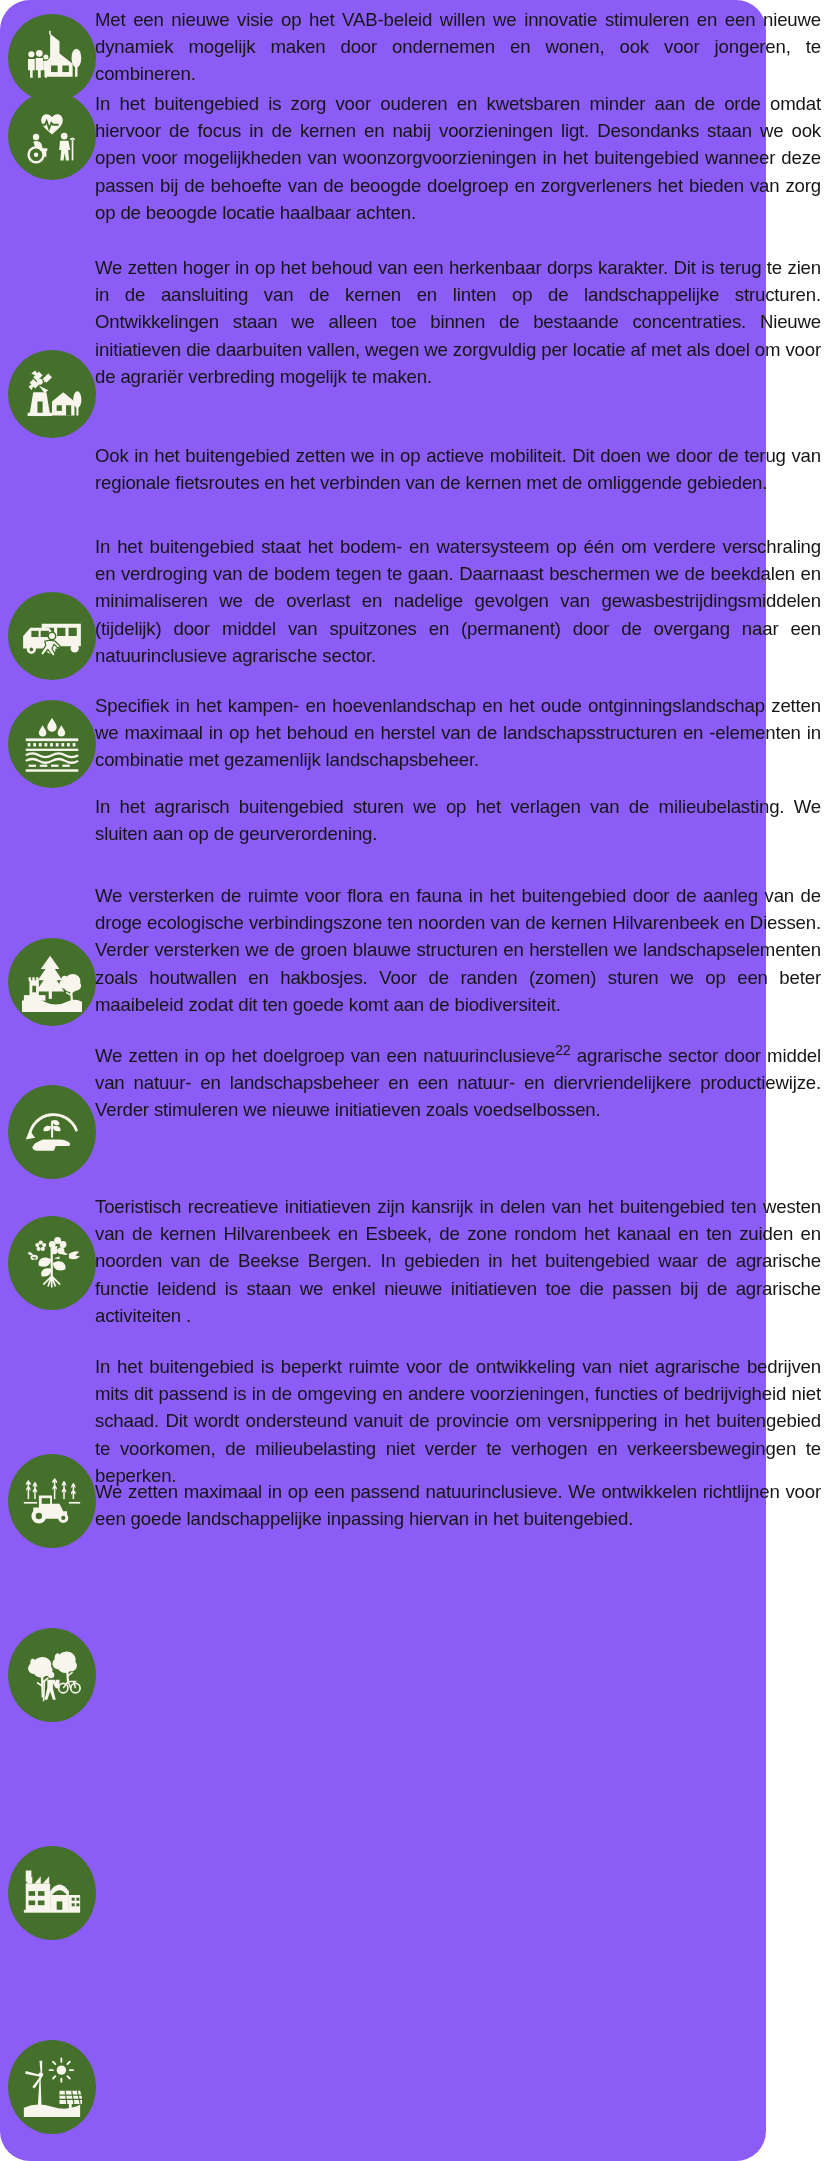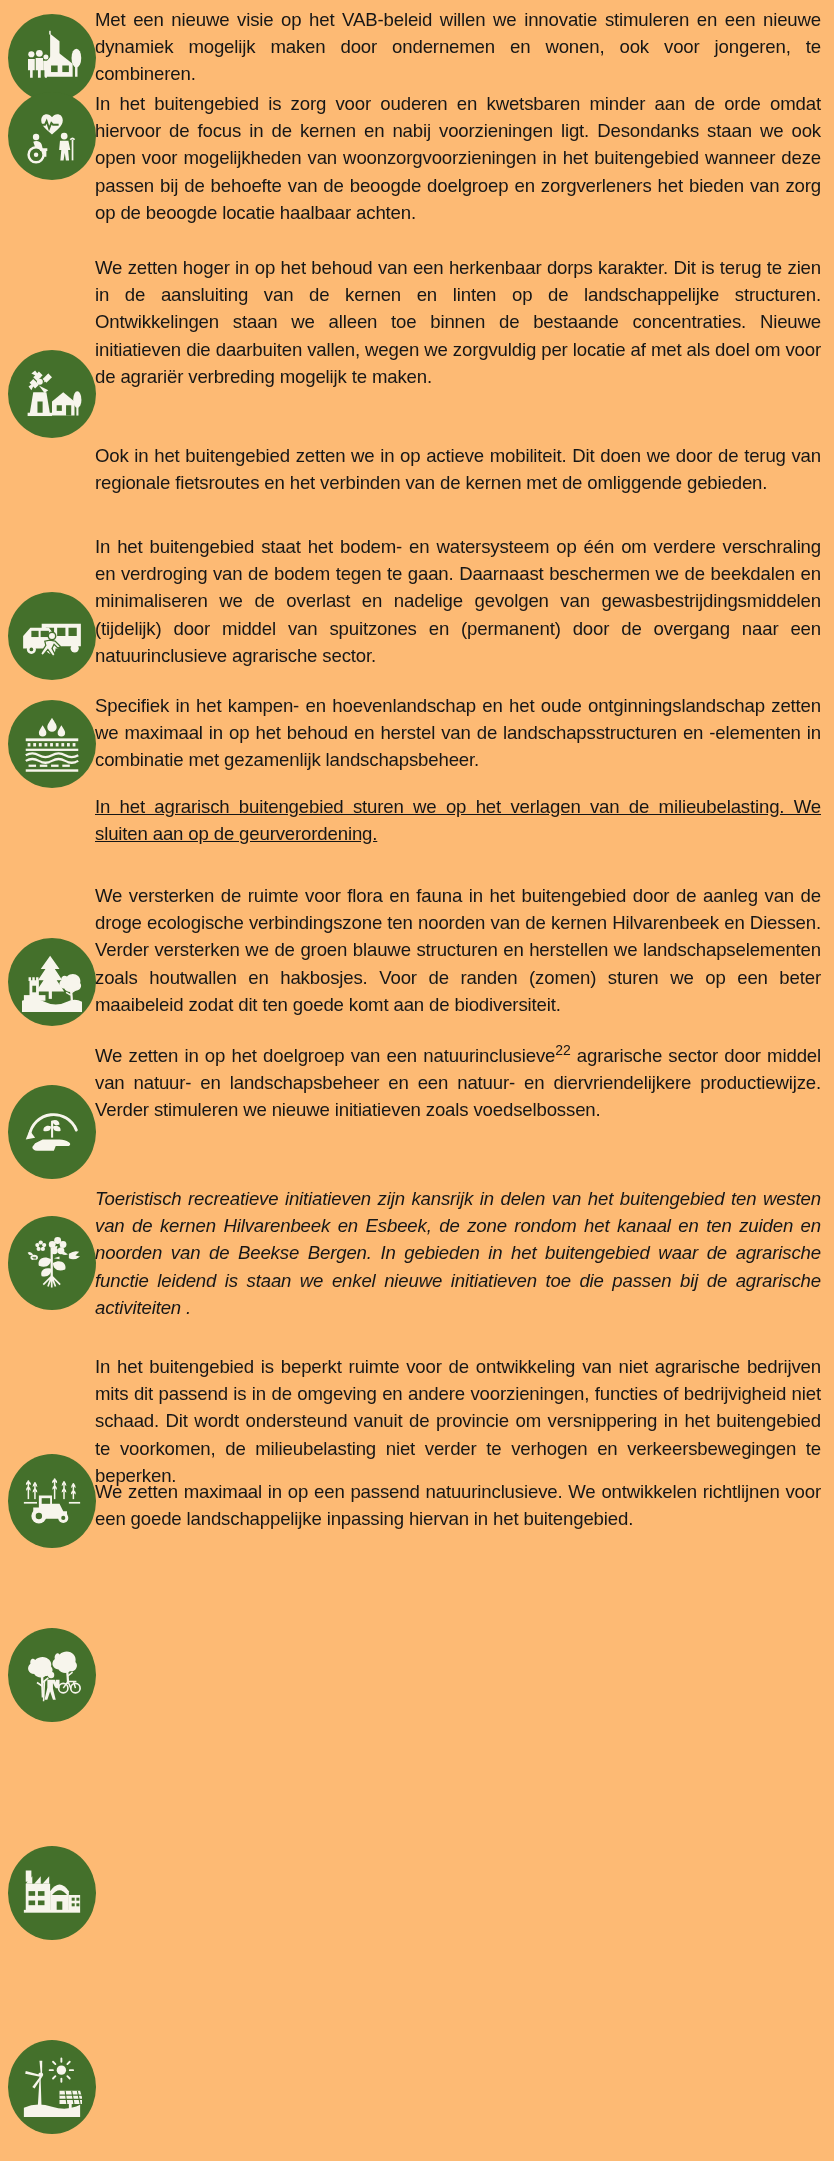--- a/index.html
+++ b/index.html
@@ -12,23 +12,24 @@
   body {
     width: 834px;
     height: 2161px;
     position: relative;
     font-family: "Liberation Sans", sans-serif;
     overflow: hidden;
   }
 
   .page {
     position: relative;
-    width: 834px;
+    width: 766px;
     height: 2161px;
-    background: #fdba74;
+    background: #8b5cf6;
+    border-radius: 30px;
   }
 
   
   .block {
     position: absolute;
     left: 0;
     width: 834px;
     display: block;
   }
 
@@ -270,21 +271,21 @@
 
           <path d="M32 20 c4 -2 8 0 8 4 c-4 2 -7 0 -8 -4 z"></path>
           <path d="M31 26 c-5 -2 -9 1 -8 5 c5 1 8 -1 8 -5 z"></path>
           <path d="M33 26 c5 -2 9 1 8 5 c-5 1 -8 -1 -8 -5 z"></path>
           <rect x="31" y="20" width="2.2" height="18"></rect>
 
           <path d="M14 44 l8 -4 h18 c4 0 7 1 10 3 c2 1 2 4 -1 4 h-13 l-2 5 h-18 c-3 0 -5 -2 -5 -4 z"></path>
         </g>
       </svg>
     </div>
-    <p class="para" style="top:0px;text-decoration:underline;">In het agrarisch buitengebied sturen we op het verlagen van de milieubelasting. We sluiten aan op de geurverordening.</p>
+    <p class="para" style="top:0px;">In het agrarisch buitengebied sturen we op het verlagen van de milieubelasting. We sluiten aan op de geurverordening.</p>
   </div>
 
   <div class="block" style="top:882px;">
     <div class="icon-badge tall" style="top:334px;">
       <svg viewBox="0 0 64 64" aria-hidden="true">
         <g fill="#f7f5ec">
 
           <rect x="30.5" y="16" width="2.4" height="30"></rect>
 
           <g transform="translate(20,14) scale(0.75)">
@@ -387,21 +388,21 @@
 
           <g transform="translate(27,30)">
             <circle cx="4" cy="2" r="3.4"></circle>
             <path d="M0 7 h8 l3 7 l-2.5 1.5 l-2.5 -5 v6 l3 12 h-3 l-3 -9 l-3 9 h-3 l3 -13 z"></path>
             <path d="M9 7 h4 v9 h-4 z"></path>
             <path d="M-3 8 l-1 22" stroke="#f7f5ec" stroke-width="1.6" fill="none"></path>
           </g>
         </g>
       </svg>
     </div>
-    <p class="para" style="top:8px;font-style:italic;">Toeristisch recreatieve initiatieven zijn kansrijk in delen van het buitengebied ten westen van de kernen Hilvarenbeek en Esbeek, de zone rondom het kanaal en ten zuiden en noorden van de Beekse Bergen. In gebieden in het buitengebied waar de agrarische functie leidend is staan we enkel nieuwe initiatieven toe die passen bij de agrarische activiteiten .</p>
+    <p class="para" style="top:16px;">Toeristisch recreatieve initiatieven zijn kansrijk in delen van het buitengebied ten westen van de kernen Hilvarenbeek en Esbeek, de zone rondom het kanaal en ten zuiden en noorden van de Beekse Bergen. In gebieden in het buitengebied waar de agrarische functie leidend is staan we enkel nieuwe initiatieven toe die passen bij de agrarische activiteiten .</p>
   </div>
 
   <div class="block" style="top:1340px;">
     <div class="icon-badge tall" style="top:506px;">
       <svg viewBox="0 0 64 64" aria-hidden="true">
         <g fill="#f7f5ec">
 
           <path d="M4 8 h6 v12 h-6 z"></path>
 
           <path d="M4 22 h26 v28 h-26 z"></path>

